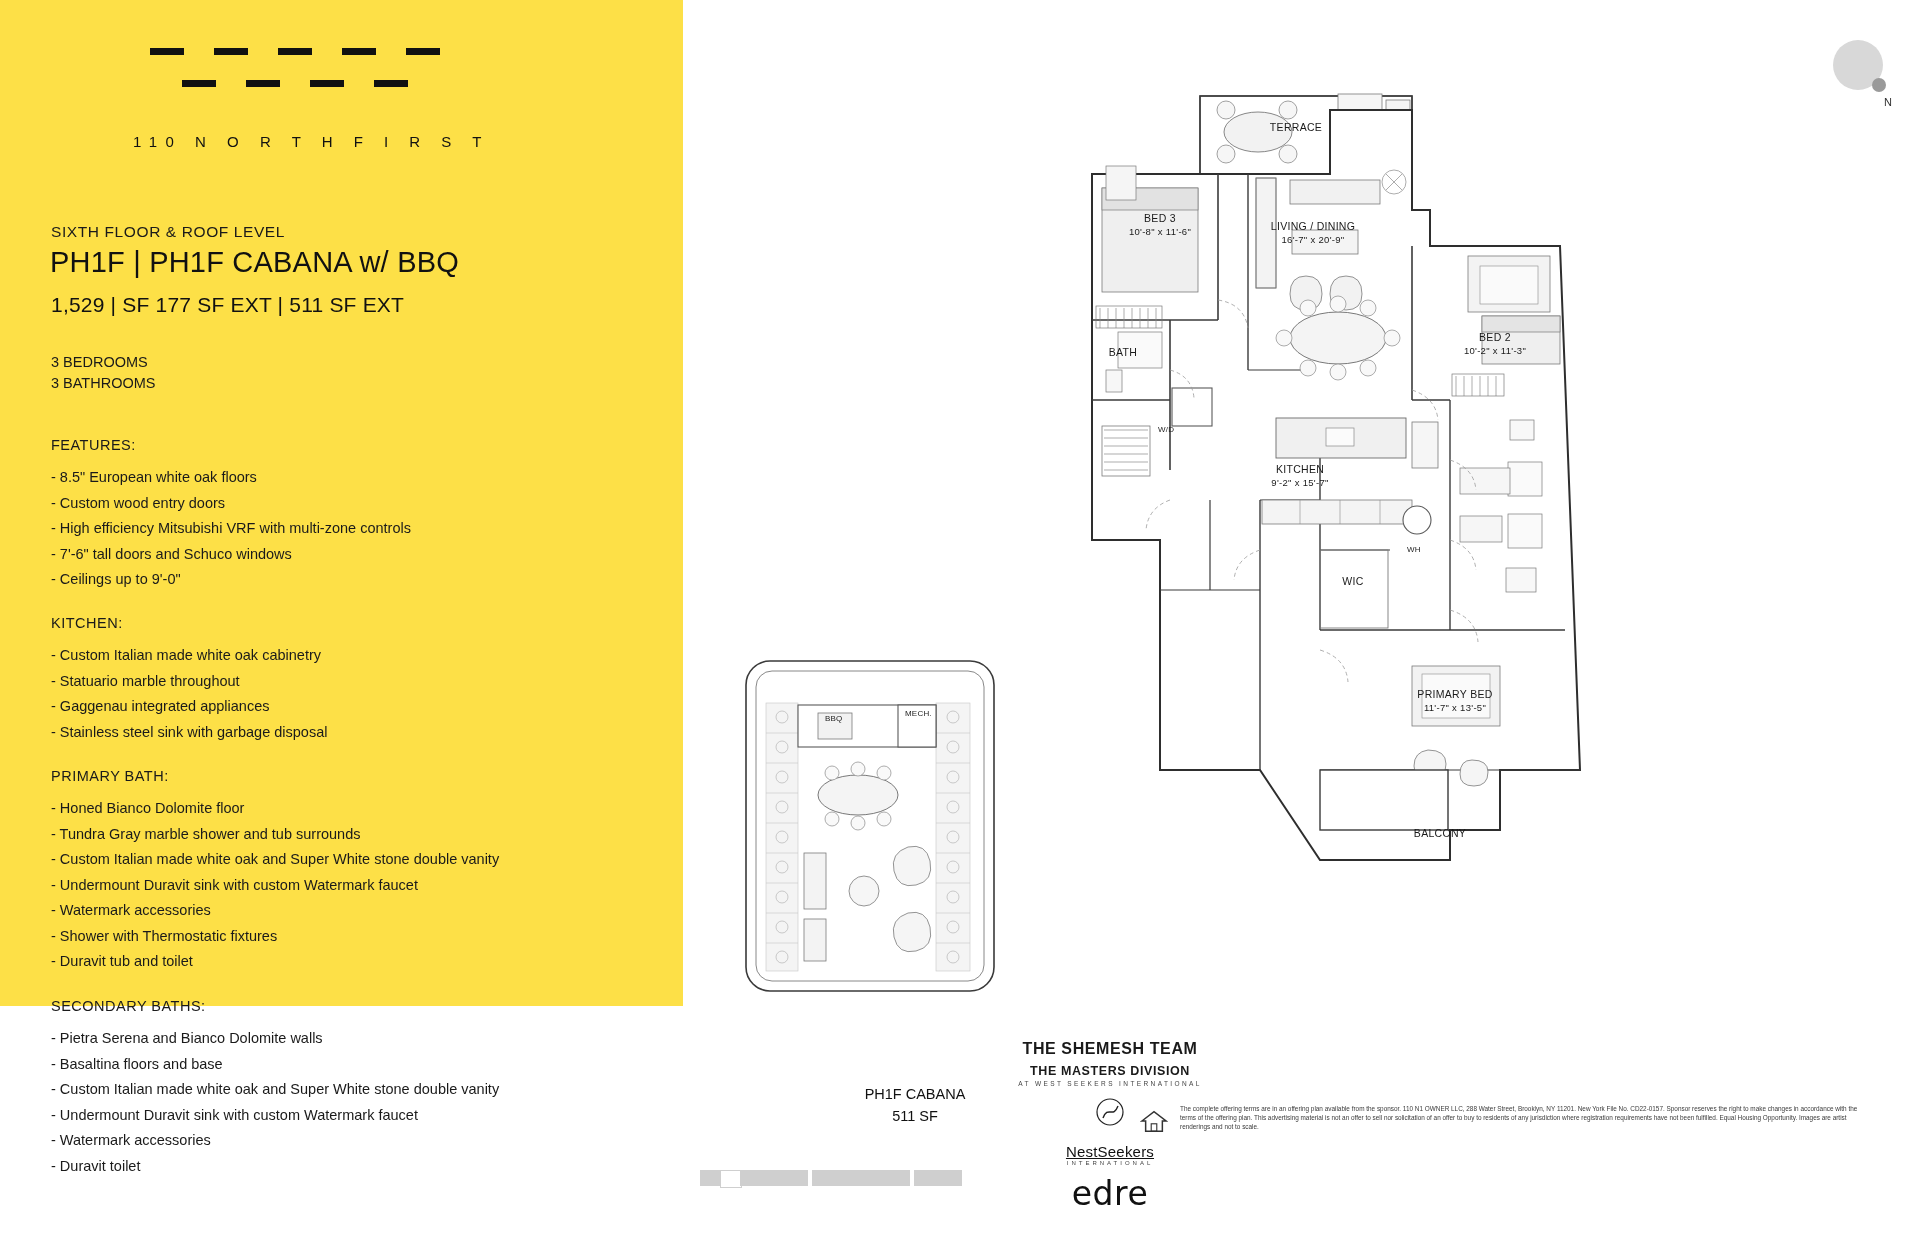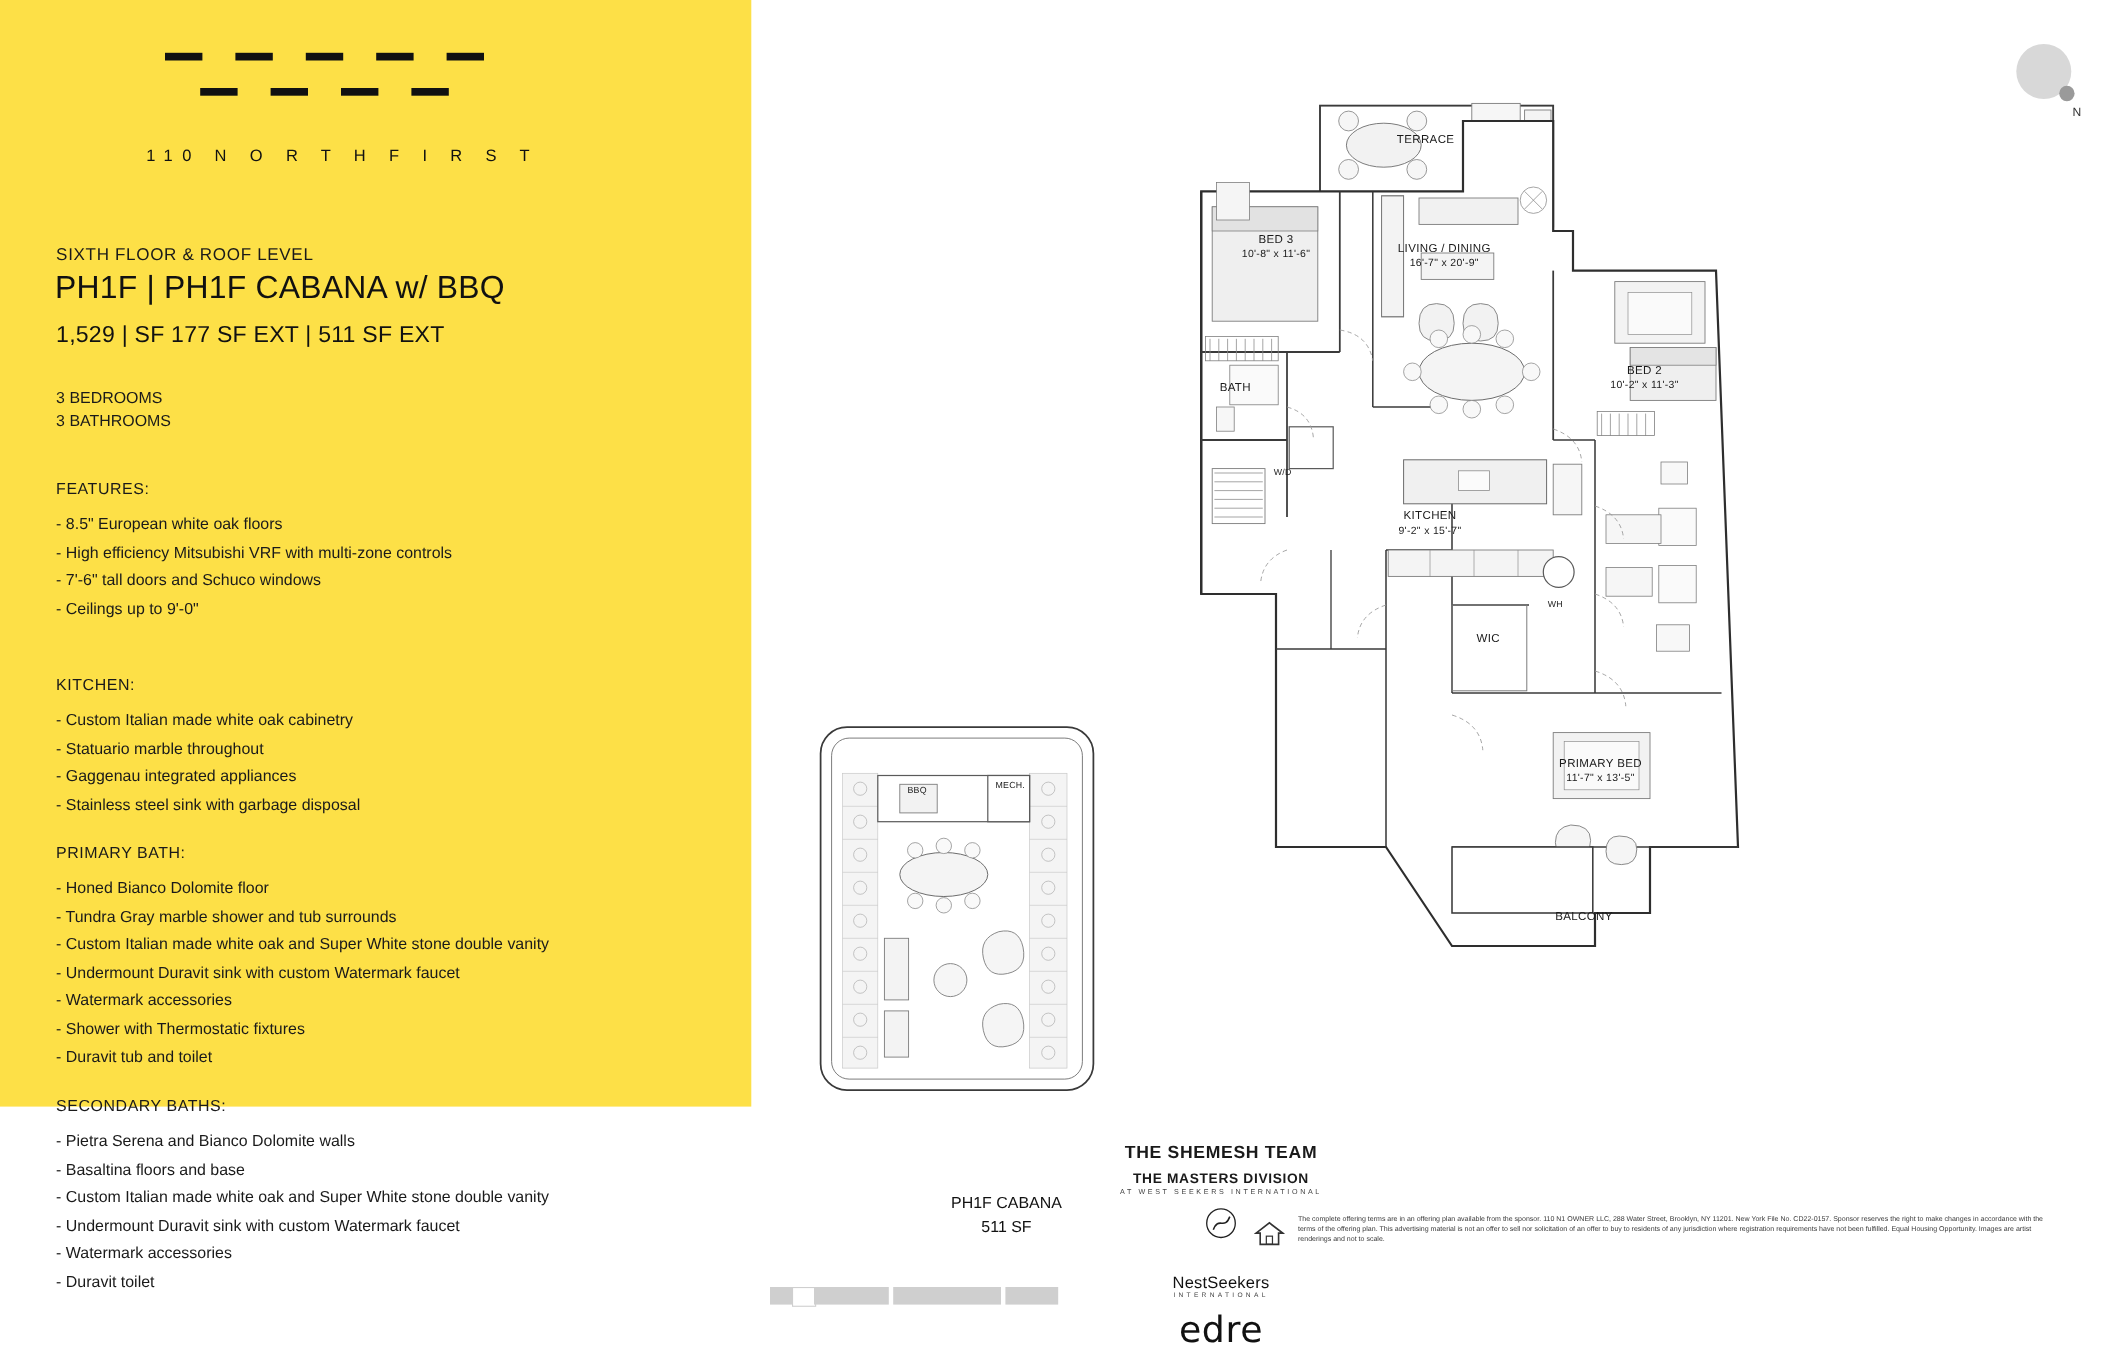--- a/index.html
+++ b/index.html
@@ -39,21 +39,21 @@
 
   
   .scalebar{position:absolute;left:700px;top:1170px;width:280px;height:16px;}
   .sb-seg{position:absolute;top:0;height:16px;}
 
   
   .brand{position:absolute;left:980px;top:1040px;width:260px;text-align:center;}
   .brand .b1{font-size:16px;letter-spacing:.6px;color:#1a1a1a;font-weight:bold;}
   .brand .b2{font-size:12.5px;letter-spacing:.6px;color:#1a1a1a;margin-top:6px;font-weight:bold;}
   .brand .b2s{font-size:6.5px;letter-spacing:2.4px;color:#444;margin-top:2px;}
-  .brand .ns{font-size:15px;letter-spacing:.2px;color:#111;margin-top:26px;}
+  .brand .ns{font-size:15px;letter-spacing:.2px;color:#111;margin-top:12px;text-decoration:underline;}
   .brand .nss{font-size:6px;letter-spacing:3px;color:#444;}
   .brand .edre{font-size:33px;letter-spacing:.5px;color:#111;margin-top:8px;font-family:"DejaVu Sans",sans-serif;}
 
   .eho{position:absolute;left:1140px;top:1108px;width:28px;height:26px;}
   .legal{position:absolute;left:1180px;top:1104px;width:690px;font-size:6.4px;line-height:9.2px;color:#3a3a3a;}
 </style>
 </head>
 <body>
 
 <div class="sheet">
@@ -78,20 +78,21 @@
     <div class="subtitle">1,529 | SF 177 SF EXT | 511 SF EXT</div>
     <div class="beds">
       <div>3 BEDROOMS</div>
       <div>3 BATHROOMS</div>
     </div>
 
     <div class="sec" style="top:437px;">
       <h4>FEATURES:</h4>
       <ul>
         <li>- 8.5" European white oak floors</li>
+        <li>- Custom wood entry doors</li>
         <li>- High efficiency Mitsubishi VRF with multi-zone controls</li>
         <li>- 7'-6" tall doors and Schuco windows</li>
         <li>- Ceilings up to 9'-0"</li>
       </ul>
     </div>
 
     <div class="sec" style="top:615px;">
       <h4>KITCHEN:</h4>
       <ul>
         <li>- Custom Italian made white oak cabinetry</li>

